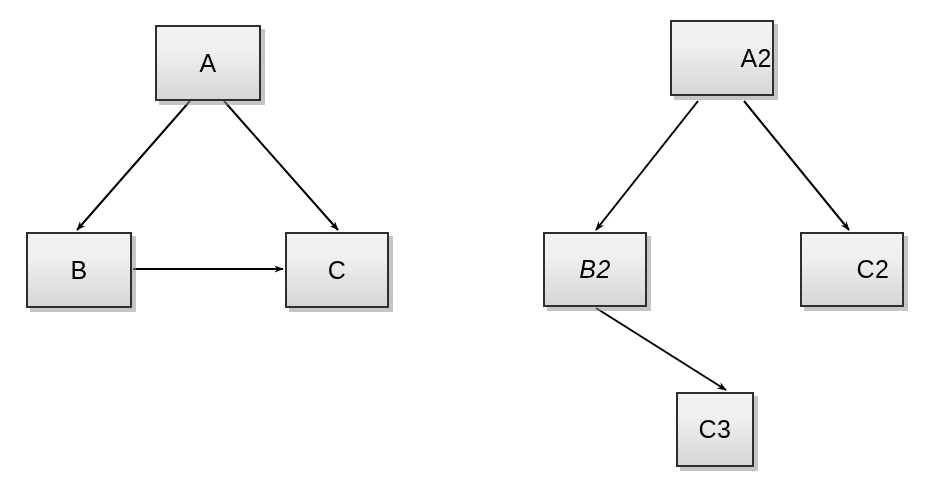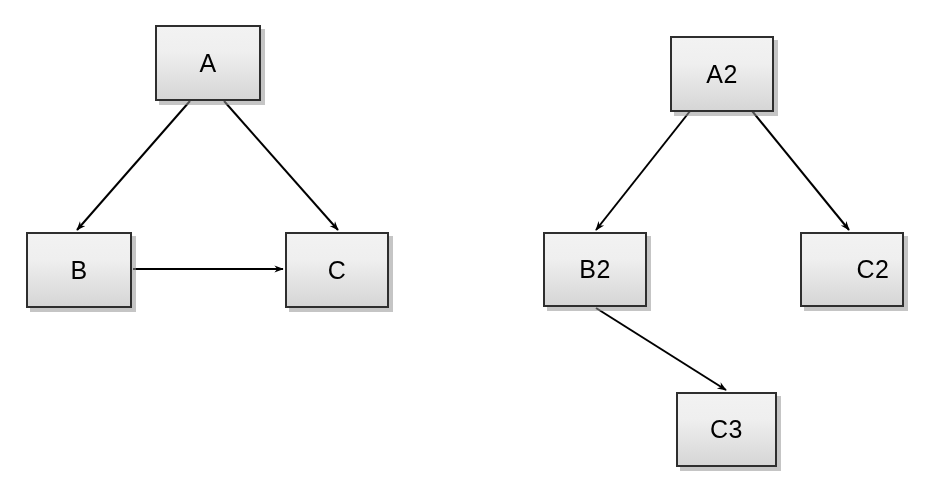--- a/index.html
+++ b/index.html
@@ -72,29 +72,29 @@
   </div>
 
   <div class="node" style="left:26px; top:232px; width:106px; height:76px;">
     <span class="node-label">B</span>
   </div>
 
   <div class="node" style="left:285px; top:232px; width:104px; height:76px;">
     <span class="node-label">C</span>
   </div>
 
-  <div class="node" style="left:670px; top:36px; width:104px; height:76px;">
+  <div class="node" style="left:670px; top:20px; width:104px; height:76px;justify-content:flex-end;">
     <span class="node-label">A2</span>
   </div>
 
-  <div class="node" style="left:543px; top:232px; width:104px; height:75px;">
+  <div class="node" style="left:543px; top:232px; width:104px; height:75px;font-style:italic;">
     <span class="node-label">B2</span>
   </div>
 
   <div class="node" style="left:800px; top:232px; width:104px; height:75px;padding-left:42px;">
     <span class="node-label">C2</span>
   </div>
 
-  <div class="node" style="left:676px; top:392px; width:101px; height:75px;">
+  <div class="node" style="left:676px; top:392px; width:78px; height:75px;">
     <span class="node-label">C3</span>
   </div>
 
 </div>
 
 </body></html>

